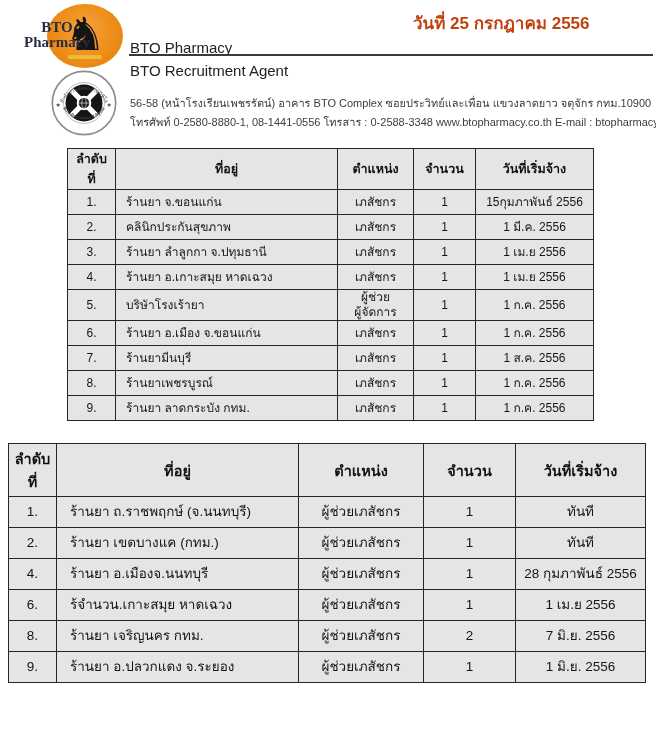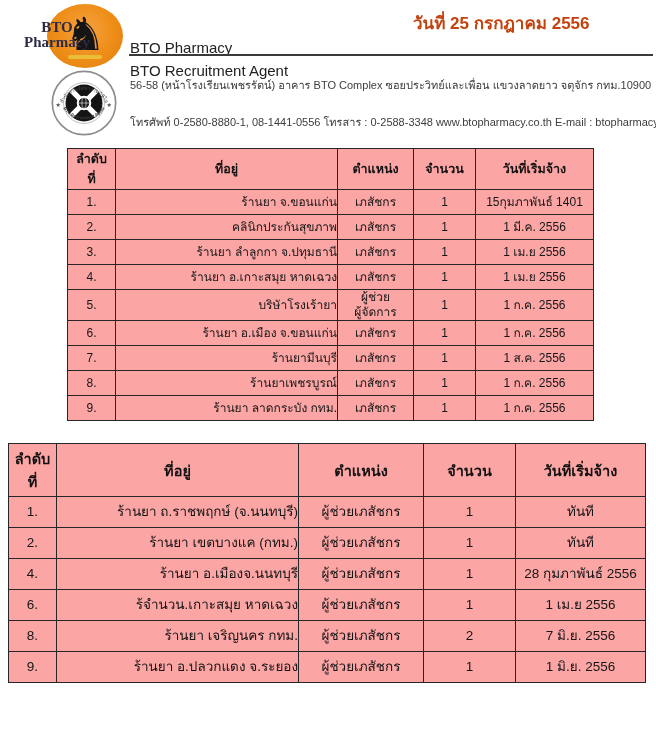--- a/index.html
+++ b/index.html
@@ -43,38 +43,38 @@
   .header-rule {
     position: absolute; left: 129px; top: 54px; right: 3px;
     height: 2px; background: #3a3a3a;
   }
   .agent-name {
     position: absolute; left: 130px; top: 62px;
     font-size: 15px; font-weight: 500; color: #222;
   }
   .stamp { position: absolute; left: 51px; top: 70px; width: 66px; height: 66px; }
   .addr-line {
-    position: absolute; left: 130px; top: 76px; right: 0;
+    position: absolute; left: 130px; top: 94px; right: 0;
     font-size: 11px; color: #3d3d3d; white-space: nowrap; overflow: hidden;
   }
   .contact-line {
     position: absolute; left: 130px; top: 113px; right: 0;
     font-size: 11px; color: #3d3d3d; white-space: nowrap; overflow: hidden;
   }
 
   
-  table { border-collapse: collapse; table-layout: fixed; background: #fca5a5; padding-left: 40px; }
+  table { border-collapse: collapse; table-layout: fixed; background: #e5e5e5; padding-left: 40px; }
   table, th, td { border: 1.5px solid #262626; }
   th {
     font-weight: 700; text-align: center; vertical-align: middle;
     white-space: pre-line; color: #111;
   }
   td { vertical-align: middle; color: #161616; }
   td.c-no, td.c-qty, td.c-pos, td.c-start { text-align: center; }
-  td.c-addr { text-align: right; }
+  td.c-addr { text-align: left; }
   td.c-pos { white-space: pre-line; }
 
   .table1 { position: absolute; left: 67px; top: 148px; width: 526px; font-size: 12px; }
   .table1 th { height: 40px; font-size: 12.5px; }
   .table1 td { height: 25px; line-height: 1.25; }
   .table1 td.c-addr { padding-left: 10px; }
 
   .table2 { position: absolute; left: 8px; top: 443px; width: 637px; font-size: 13.5px; }
   .table2 th { height: 53px; font-size: 14.5px; }
   .table2 td { height: 31px; line-height: 1.25; }
@@ -143,21 +143,21 @@
         <th>จำนวน</th>
         <th>วันที่เริ่มจ้าง</th>
       </tr>
     </thead>
     <tbody>
         <tr>
           <td class="c-no">1.</td>
           <td class="c-addr">ร้านยา  จ.ขอนแก่น</td>
           <td class="c-pos">เภสัชกร</td>
           <td class="c-qty">1</td>
-          <td class="c-start">15กุมภาพันธ์ 1401</td>
+          <td class="c-start">15กุมภาพันธ์ 2556</td>
         </tr>
         <tr>
           <td class="c-no">2.</td>
           <td class="c-addr">คลินิกประกันสุขภาพ</td>
           <td class="c-pos">เภสัชกร</td>
           <td class="c-qty">1</td>
           <td class="c-start">1 มี.ค. 2556</td>
         </tr>
         <tr>
           <td class="c-no">3.</td>

